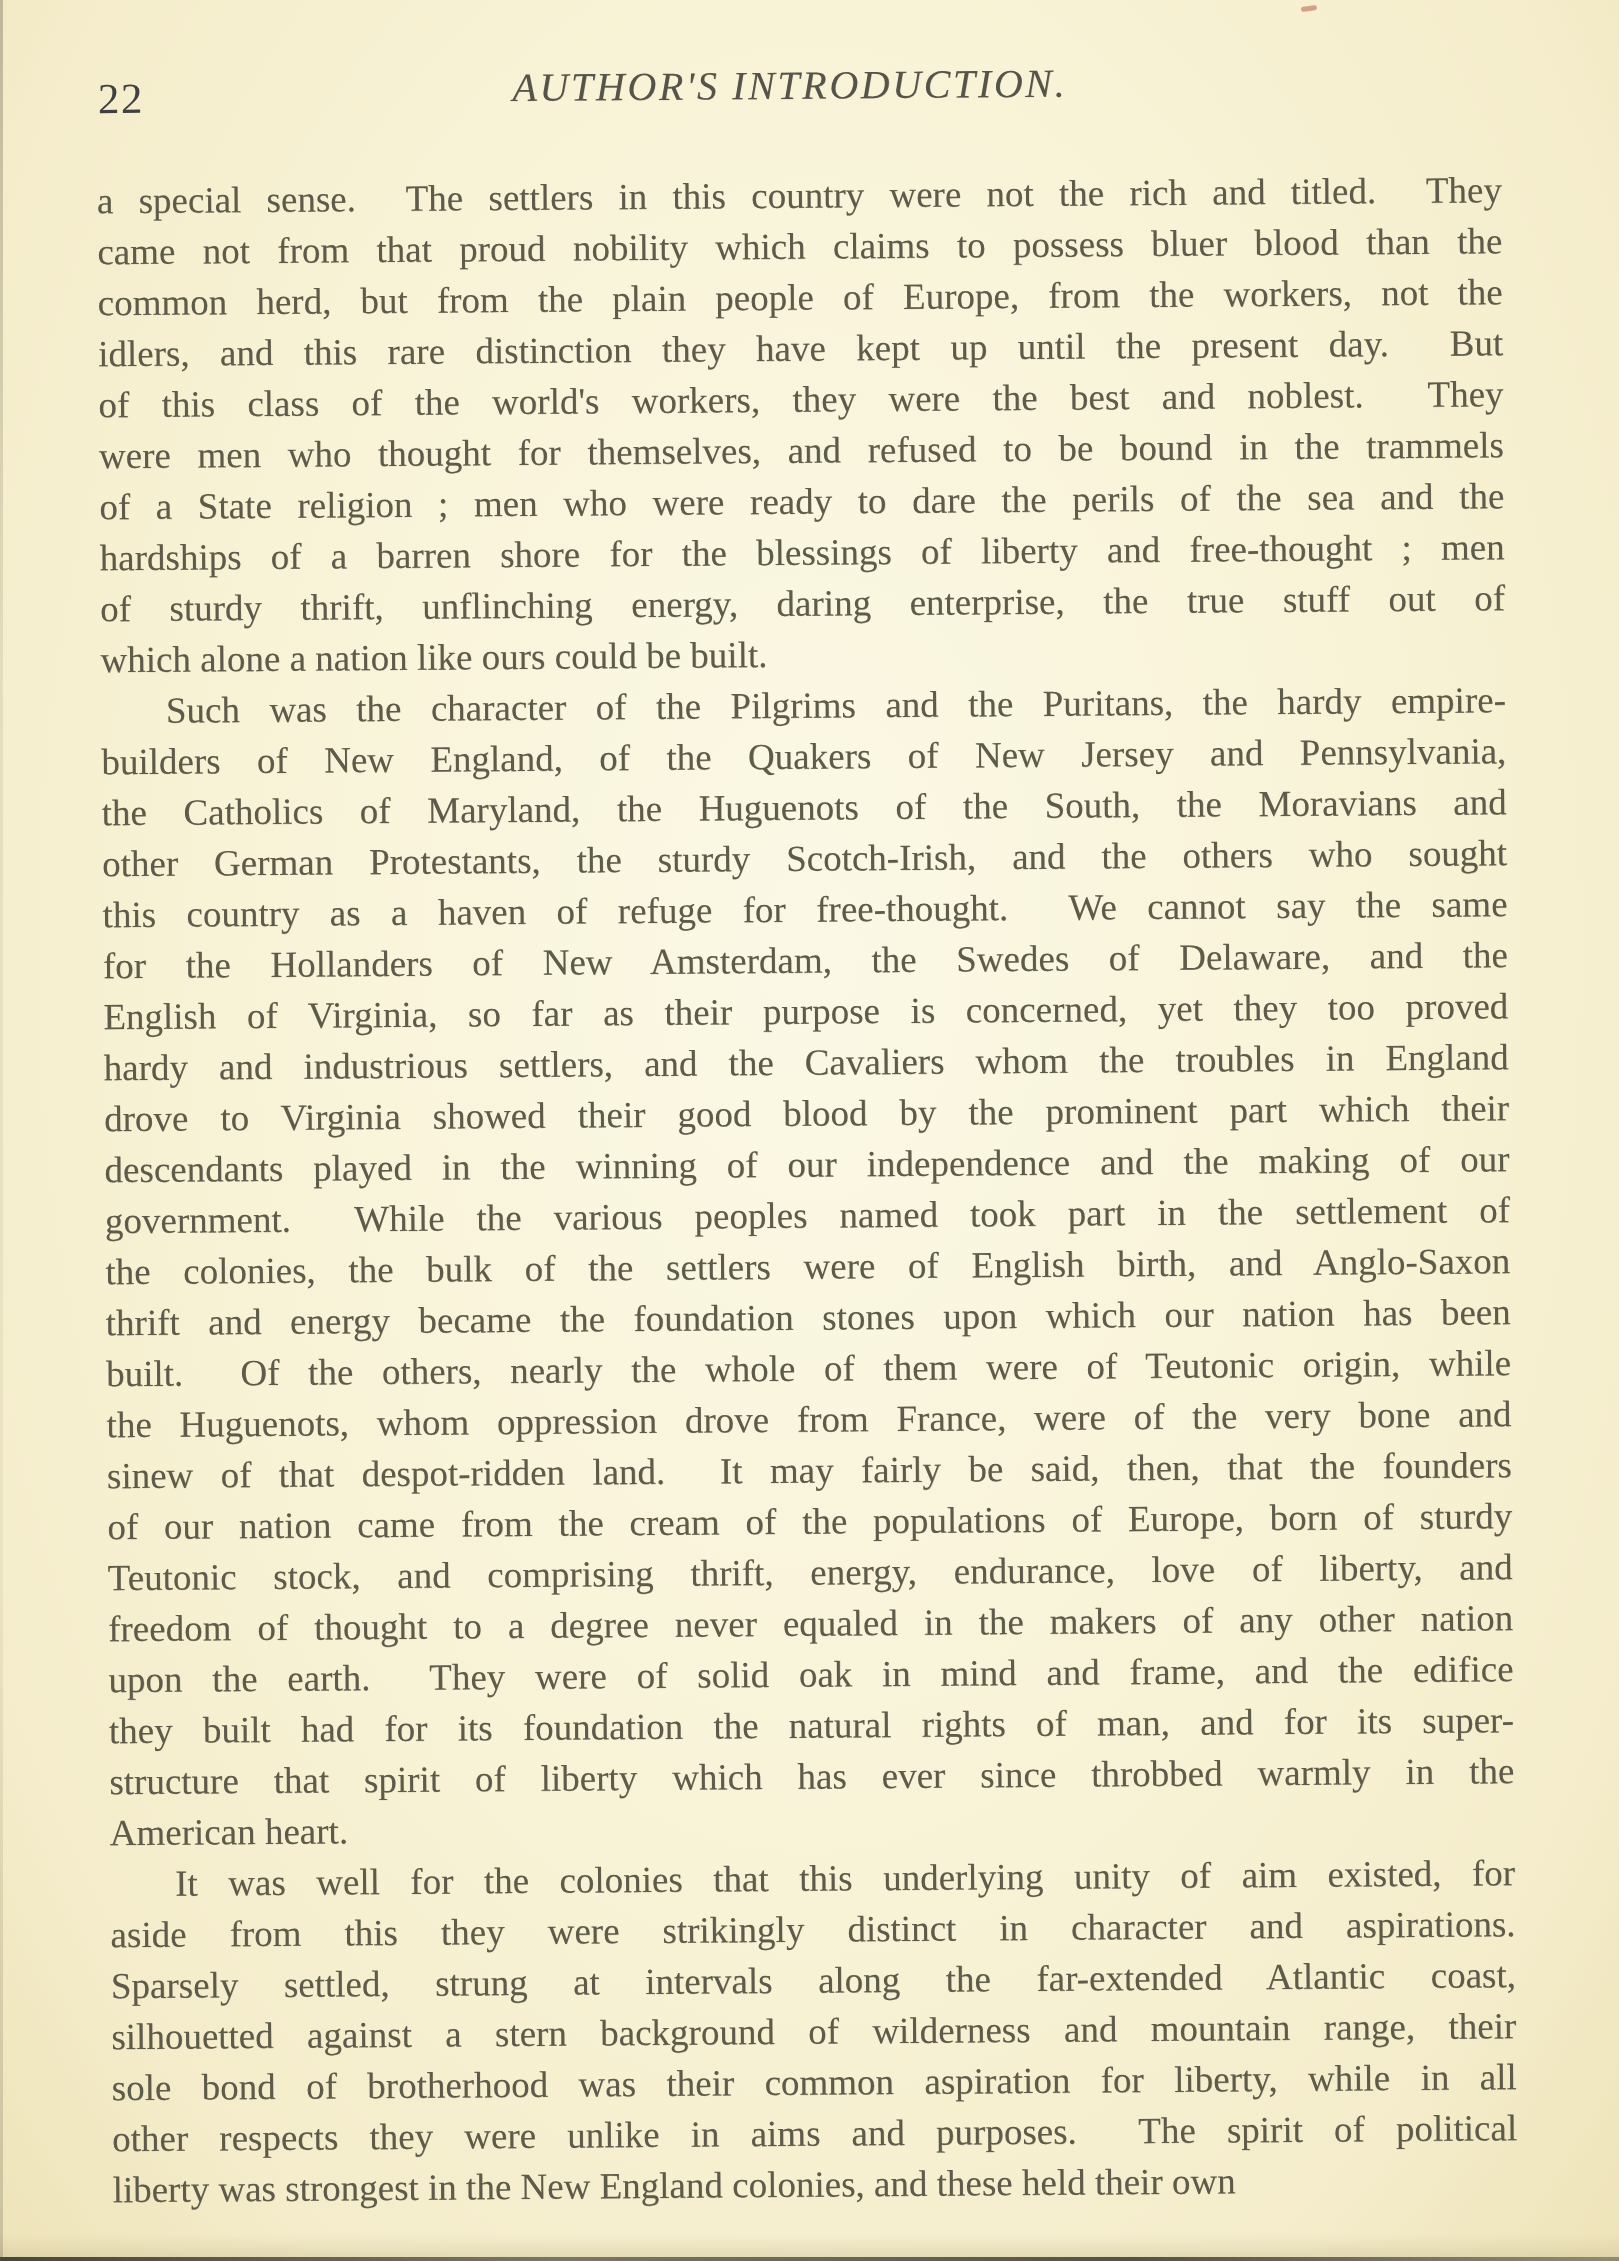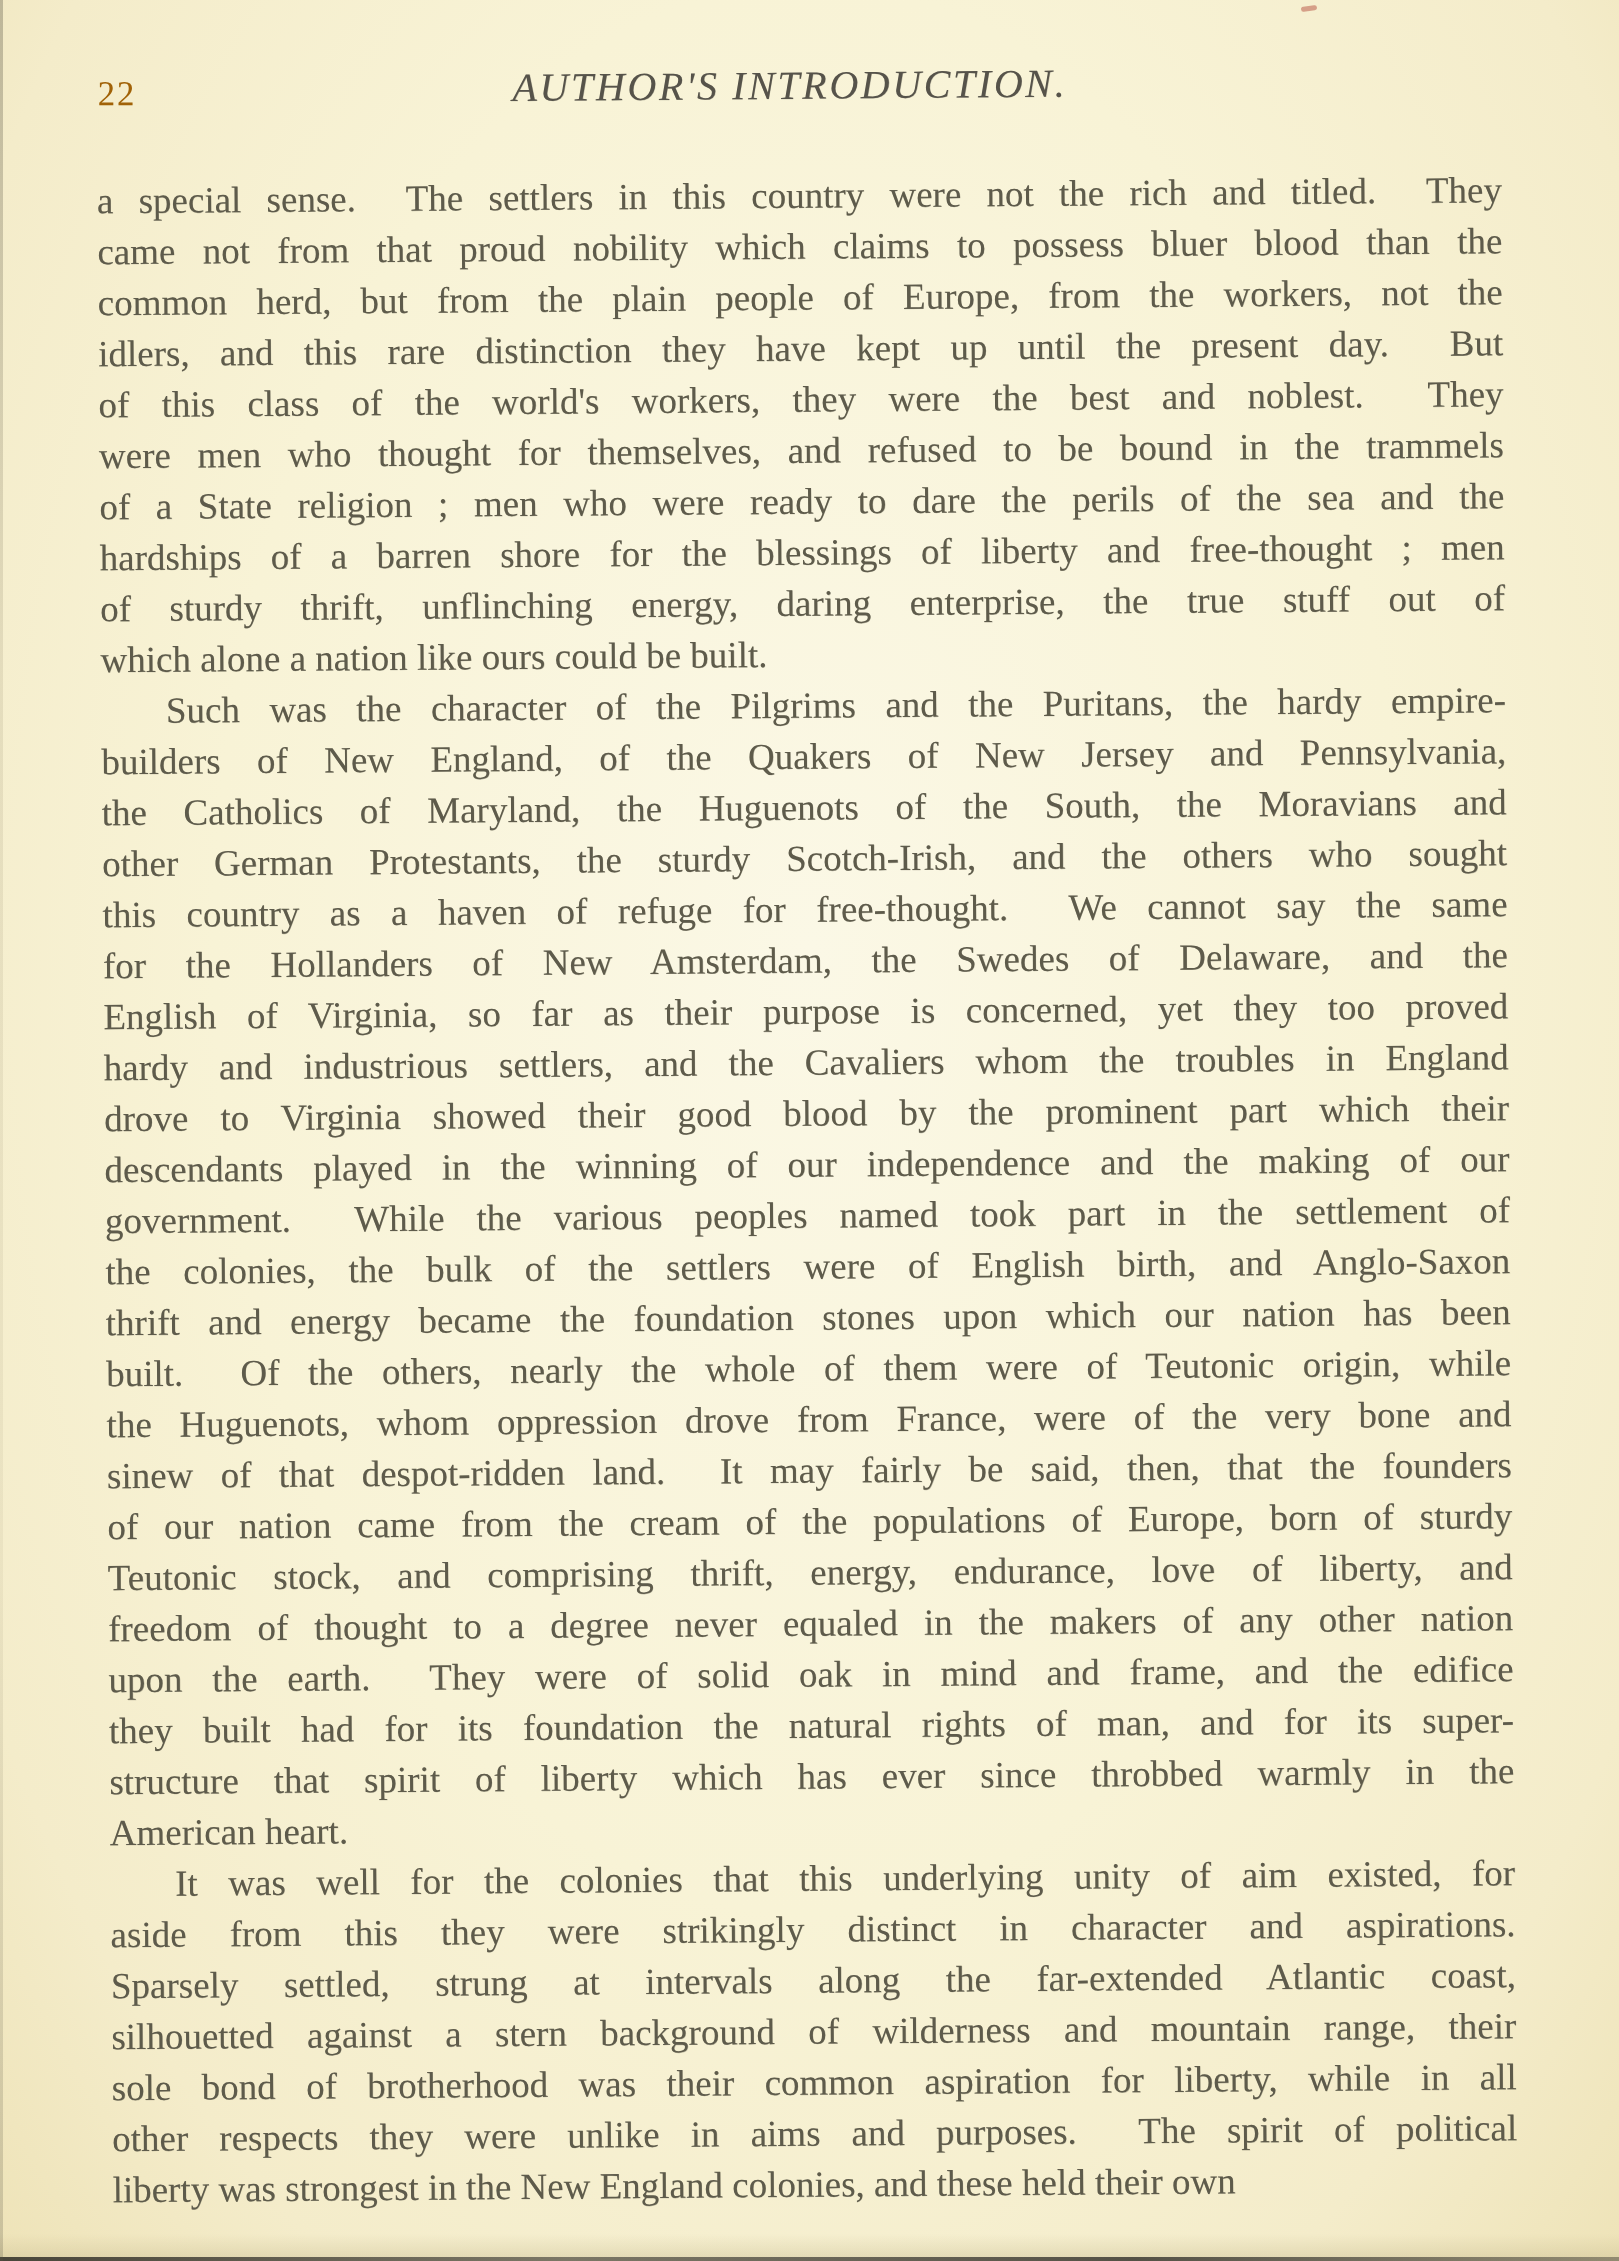--- a/index.html
+++ b/index.html
@@ -69,23 +69,23 @@
     left: 106px;
     top: 63px;
     width: 1405px;
     height: 52px;
     color: #57544a;
   }
   .page-number {
     position: absolute;
     left: 1.7px;
     top: 7px;
-    font-size: 35px;
+    font-size: 43px;
     letter-spacing: 1.7px;
-    color: #a16207;
+    color: #404040;
   }
   .running-title {
     position: absolute;
     left: 0;
     right: 17.4px;
     top: 0;
     text-align: center;
     font-style: italic;
     font-size: 40px;
     letter-spacing: 2.6px;

